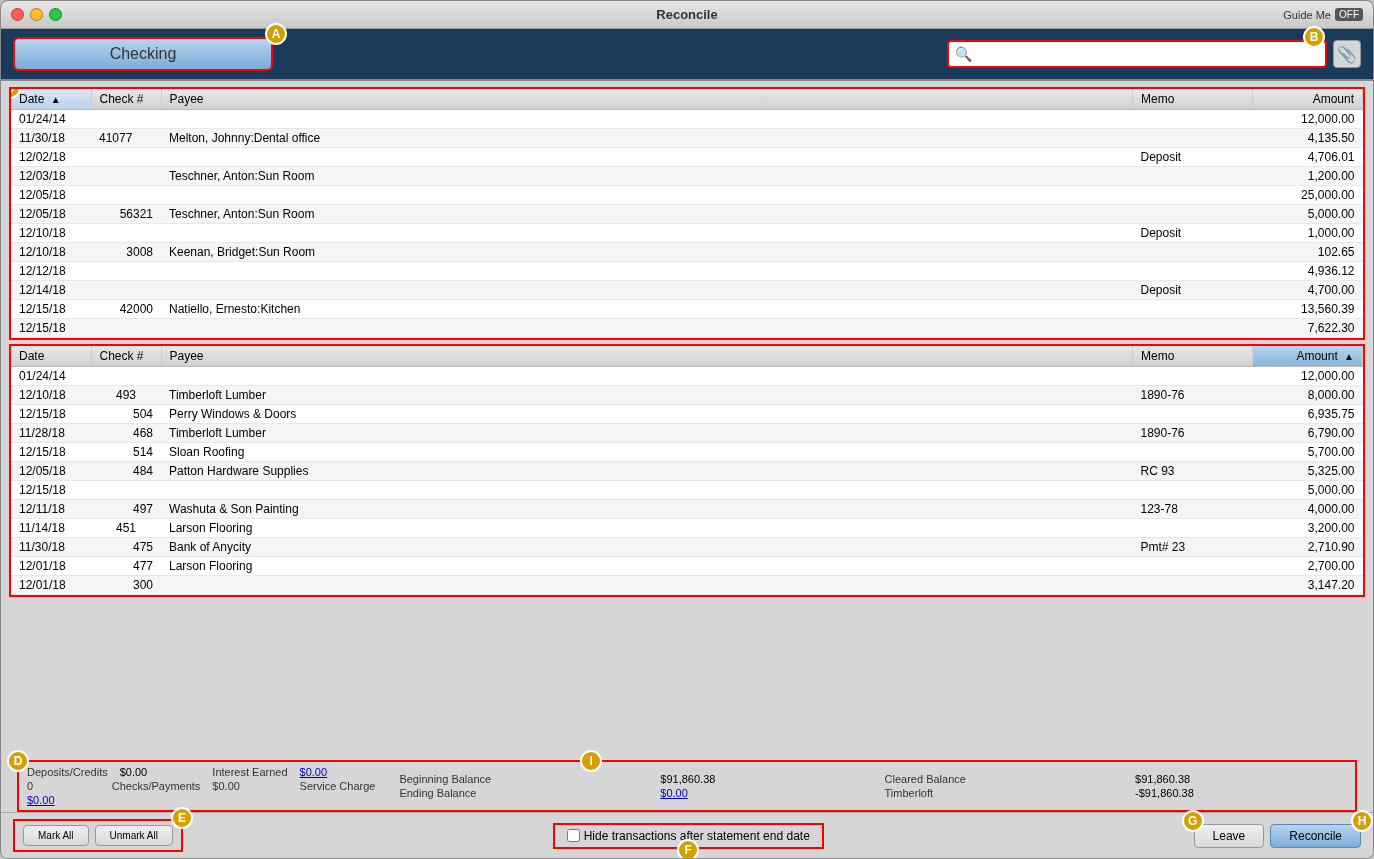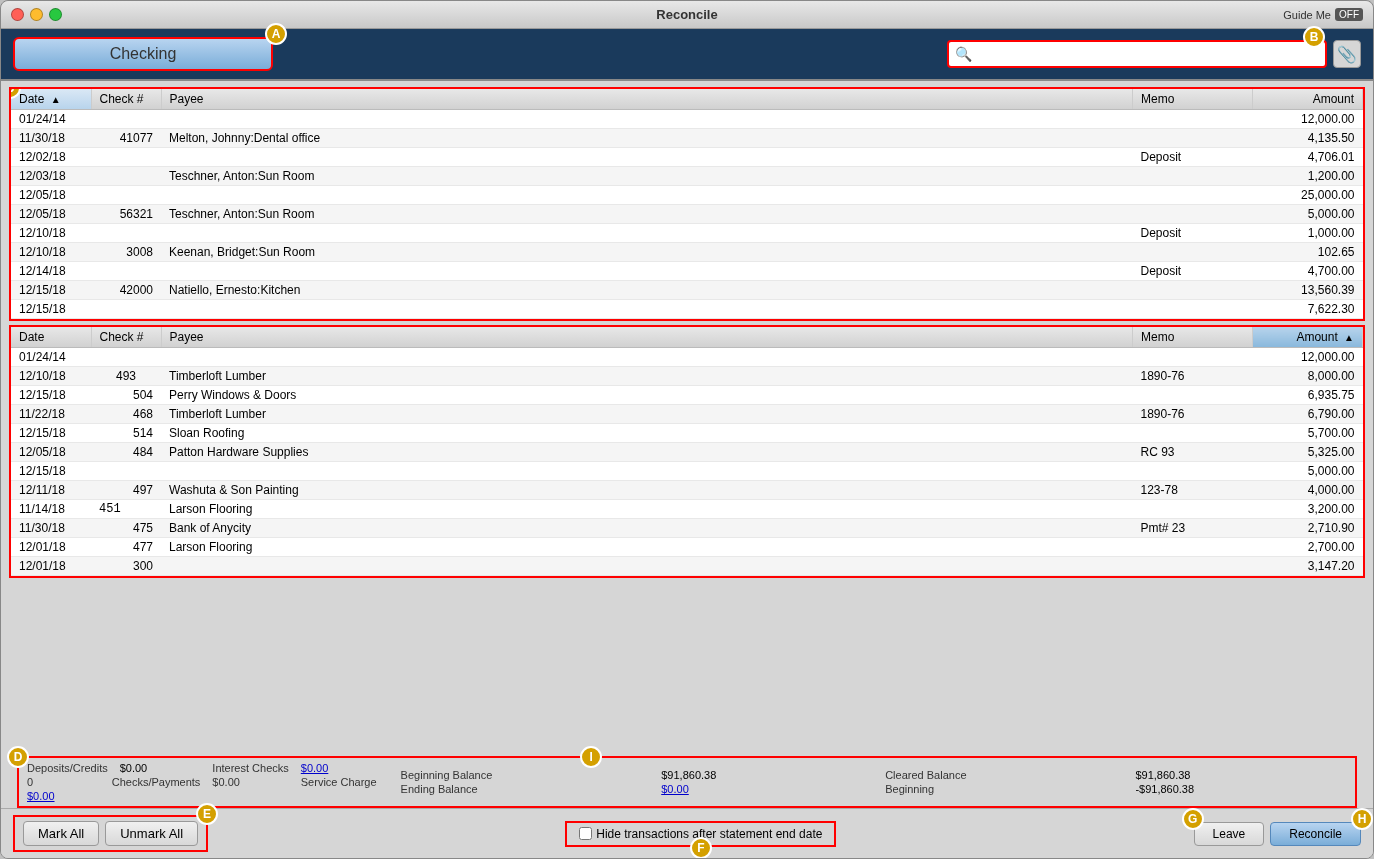--- a/index.html
+++ b/index.html
@@ -309,21 +309,21 @@
       border: 2px solid #ff0000;
       padding: 4px 8px;
       background: #d6d6d6;
       position: relative;
     }
     .action-btn {
       background: linear-gradient(180deg, #f0f0f0 0%, #d8d8d8 100%);
       border: 1px solid #999;
       border-radius: 4px;
       padding: 4px 14px;
-      font-size: 13px;
+      font-size: 10px;
       cursor: pointer;
       color: #000;
     }
     .label-e {
       position: absolute;
       top: -12px;
       right: -12px;
       background: #d4a000;
       color: white;
       font-weight: bold;
@@ -478,21 +478,21 @@
           <tbody id="deposits-tbody">
           <tr>
     <td>01/24/14</td>
     <td style="text-align:right;"></td>
     <td></td>
     <td></td>
     <td class="amount">12,000.00</td>
   </tr>
               <tr>
     <td>11/30/18</td>
-    <td style="text-align:right;">41077</td>
+    <td style="">41077</td>
     <td>Melton, Johnny:Dental office</td>
     <td></td>
     <td class="amount">4,135.50</td>
   </tr>
               <tr>
     <td>12/02/18</td>
     <td style="text-align:right;"></td>
     <td></td>
     <td>Deposit</td>
     <td class="amount">4,706.01</td>
@@ -524,20 +524,27 @@
     <td></td>
     <td>Deposit</td>
     <td class="amount">1,000.00</td>
   </tr>
               <tr>
     <td>12/10/18</td>
     <td style="text-align:right;">3008</td>
     <td>Keenan, Bridget:Sun Room</td>
     <td></td>
     <td class="amount">102.65</td>
+  </tr>
+              <tr>
+    <td>12/12/18</td>
+    <td style="text-align:right;"></td>
+    <td></td>
+    <td></td>
+    <td class="amount">4,936.12</td>
   </tr>
               <tr>
     <td>12/14/18</td>
     <td style="text-align:right;"></td>
     <td></td>
     <td>Deposit</td>
     <td class="amount">4,700.00</td>
   </tr>
               <tr>
     <td>12/15/18</td>
@@ -586,21 +593,21 @@
     <td class="amount">8,000.00</td>
   </tr>
               <tr>
     <td>12/15/18</td>
     <td style="text-align:right;">504</td>
     <td>Perry Windows &amp; Doors</td>
     <td></td>
     <td class="amount">6,935.75</td>
   </tr>
               <tr>
-    <td>11/22/18</td>
+    <td>11/28/18</td>
     <td style="text-align:right;">468</td>
     <td>Timberloft Lumber</td>
     <td>1890-76</td>
     <td class="amount">6,790.00</td>
   </tr>
               <tr>
     <td>12/15/18</td>
     <td style="text-align:right;">514</td>
     <td>Sloan Roofing</td>
     <td></td>
@@ -622,21 +629,21 @@
   </tr>
               <tr>
     <td>12/11/18</td>
     <td style="text-align:right;">497</td>
     <td>Washuta &amp; Son Painting</td>
     <td>123-78</td>
     <td class="amount">4,000.00</td>
   </tr>
               <tr>
     <td>11/14/18</td>
-    <td style="text-align:left;font-family:Liberation Mono, monospace;">451</td>
+    <td style="text-align:center;">451</td>
     <td>Larson Flooring</td>
     <td></td>
     <td class="amount">3,200.00</td>
   </tr>
               <tr>
     <td>11/30/18</td>
     <td style="text-align:right;">475</td>
     <td>Bank of Anycity</td>
     <td>Pmt# 23</td>
     <td class="amount">2,710.90</td>
@@ -663,40 +670,40 @@
   </div>
 
   <div style="position:relative; margin: 4px 8px 0 8px;">
     <div class="totals-bar" style="position:relative; display:flex; gap:0; align-items:center; padding: 4px 8px;">
       <div class="label-d" style="position:absolute; top:-12px; left:-12px; background:#d4a000; color:white; font-weight:bold; border-radius:50%; width:22px; height:22px; display:flex; align-items:center; justify-content:center; font-size:12px; border:2px solid white; z-index:10;">D</div>
       <div class="label-i" style="position:absolute; top:-12px; left:42%; background:#d4a000; color:white; font-weight:bold; border-radius:50%; width:22px; height:22px; display:flex; align-items:center; justify-content:center; font-size:12px; border:2px solid white; z-index:10;">I</div>
 
       <div style="flex:0 0 auto; display:grid; grid-template-columns: auto auto auto auto; gap:2px 12px; align-items:center; margin-right:24px;">
         <span class="totals-label">Deposits/Credits</span>
         <span class="totals-value">$0.00</span>
-        <span class="totals-label">Interest Checks</span>
+        <span class="totals-label">Interest Earned</span>
         <span class="totals-value link">$0.00</span>
 
         <span class="totals-label" style="font-size:11px;">0</span>
         <span class="totals-label" style="margin-left:-8px;">Checks/Payments</span>
 
         <span class="totals-label">$0.00</span>
         <span class="totals-label">Service Charge</span>
         <span class="totals-value link">$0.00</span>
       </div>
 
       <div style="flex:1; display:grid; grid-template-columns: auto auto auto auto; gap:2px 16px; align-items:center;">
         <span class="totals-label">Beginning Balance</span>
         <span class="totals-value">$91,860.38</span>
         <span class="totals-label">Cleared Balance</span>
         <span class="totals-value">$91,860.38</span>
 
         <span class="totals-label">Ending Balance</span>
         <span class="totals-value link">$0.00</span>
-        <span class="totals-label">Beginning</span>
+        <span class="totals-label">Timberloft</span>
         <span class="totals-value">-$91,860.38</span>
       </div>
     </div>
   </div>
 
   <div class="action-bar">
     <div class="action-left" style="position:relative;">
       <div class="label-e" style="position:absolute; top:-14px; right:-12px; background:#d4a000; color:white; font-weight:bold; border-radius:50%; width:22px; height:22px; display:flex; align-items:center; justify-content:center; font-size:12px; border:2px solid white; z-index:10;">E</div>
       <button class="action-btn">Mark All</button>
       <button class="action-btn">Unmark All</button>

